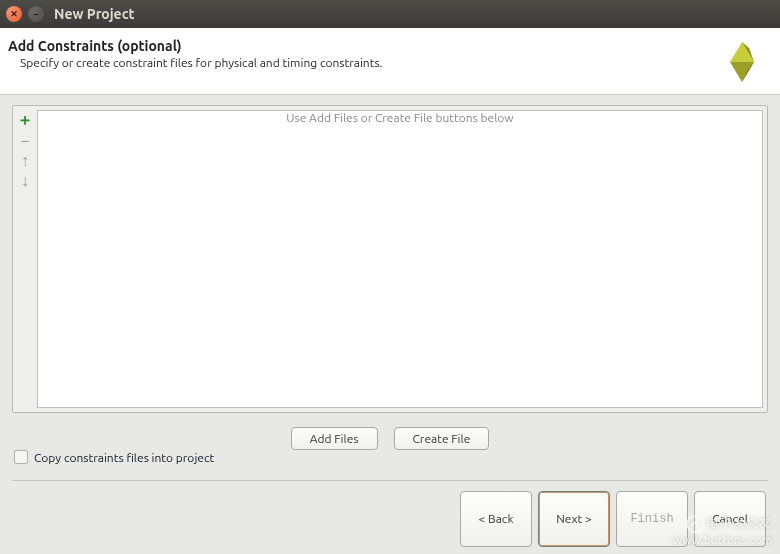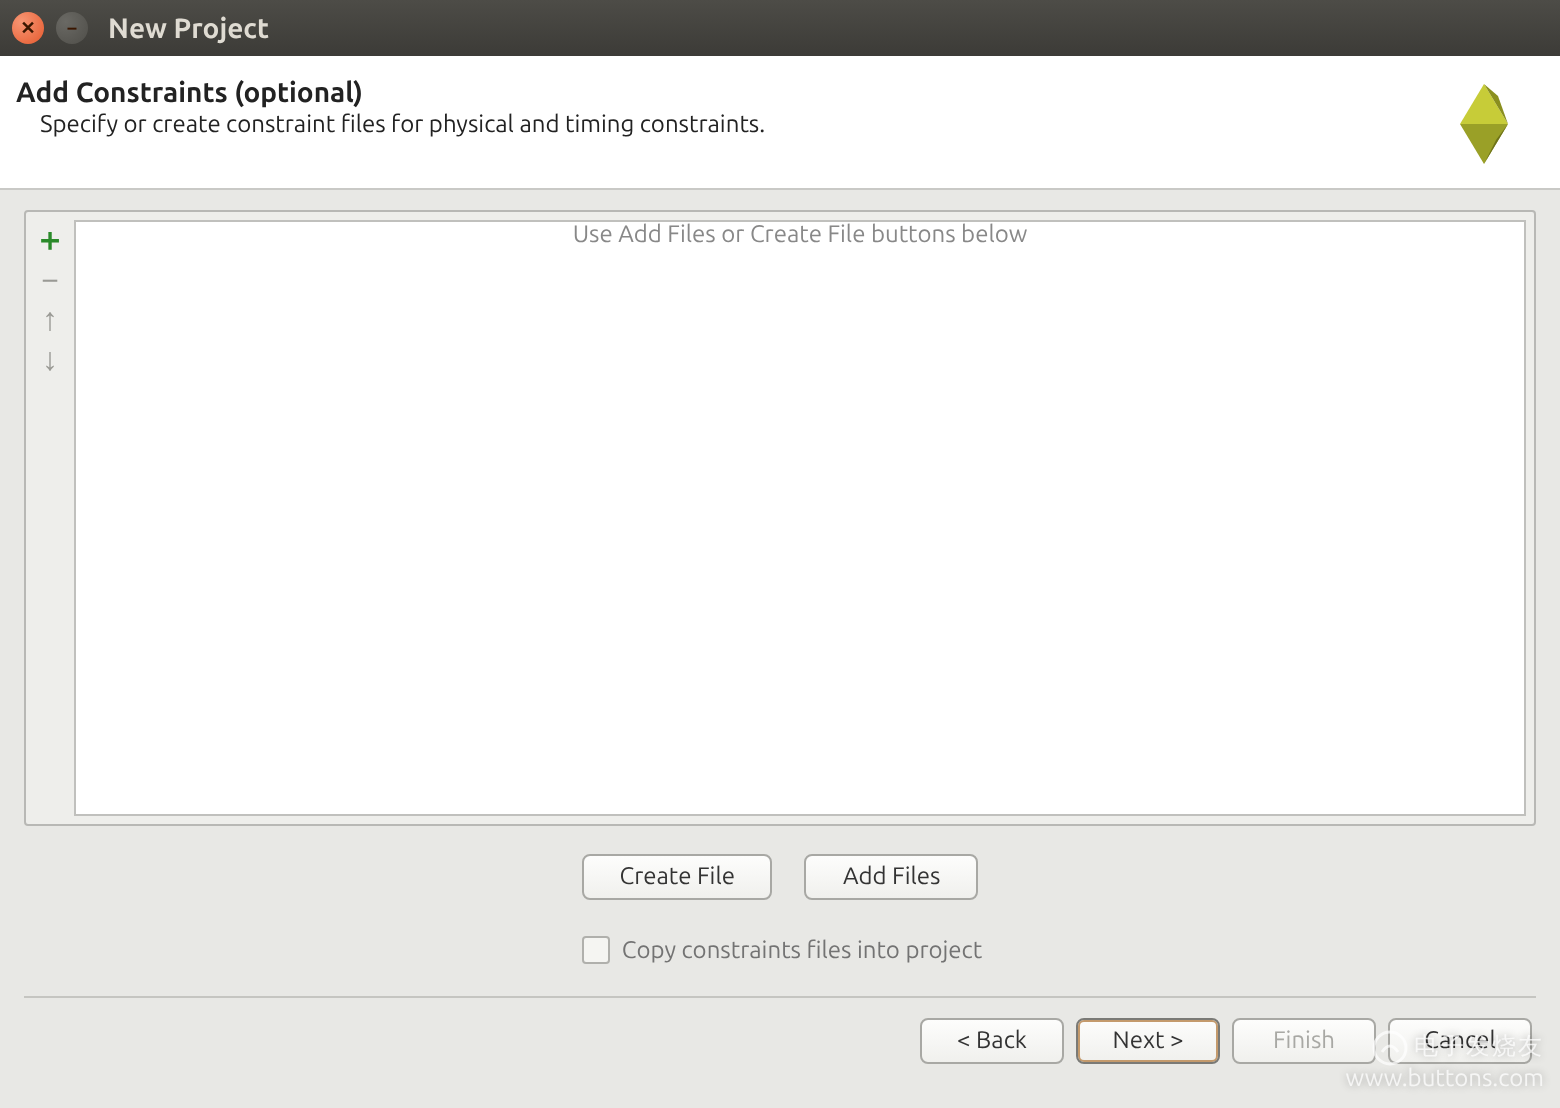--- a/index.html
+++ b/index.html
@@ -108,48 +108,47 @@
       border: 1px solid #a8a8a4;
       border-radius: 4px;
       padding: 4px 18px;
       font-size: 12px;
       color: #333;
       cursor: default;
       min-width: 86px;
       text-align: center;
     }
     .checkbox-row {
-      margin-top: 18px;
       display: flex;
       align-items: center;
       gap: 6px;
-      color: #737373;
+      color: #0f172a;
       font-size: 12px;
       padding-left: 2px;
-      justify-content: center;
     }
     .chk {
       width: 14px; height: 14px;
       border: 1px solid #b0b0ac;
       border-radius: 2px;
       background: #f5f5f2;
     }
     .footer-sep {
       border-top: 1px solid #c5c5c1;
       margin: 8px 12px 0 12px;
     }
     .footer {
       display: flex;
       justify-content: flex-end;
       gap: 6px;
       padding: 10px 14px;
     }
-    .footer .btn { min-width: 72px; padding: 4px 12px; }
+    .footer .btn { min-width: 72px; padding: 20px 12px; }
     .btn-disabled {
       color: #a8a8a4;
+      font-family: Liberation Mono, monospace;
     }
     .btn-primary {
       border: 1px solid #7a7a76;
       box-shadow: 0 0 0 1px #c49a6c inset;
     }
     .watermark {
       position: absolute;
       right: 8px; bottom: 8px;
       color: rgba(255,255,255,0.75);
       font-size: 12px;
@@ -193,22 +192,22 @@
       <div class="tb-btn tb-disabled">−</div>
       <div class="tb-btn tb-disabled">↑</div>
       <div class="tb-btn tb-disabled">↓</div>
     </div>
     <div class="file-area">
       <span>Use Add Files or Create File buttons below</span>
     </div>
   </div>
 
   <div class="mid-buttons">
+    <div class="btn">Add Files</div>
     <div class="btn">Create File</div>
-    <div class="btn">Add Files</div>
   </div>
 
   <div class="checkbox-row">
     <div class="chk"></div>
     <span>Copy constraints files into project</span>
   </div>
 </div>
 
 <div class="footer-sep"></div>
 

